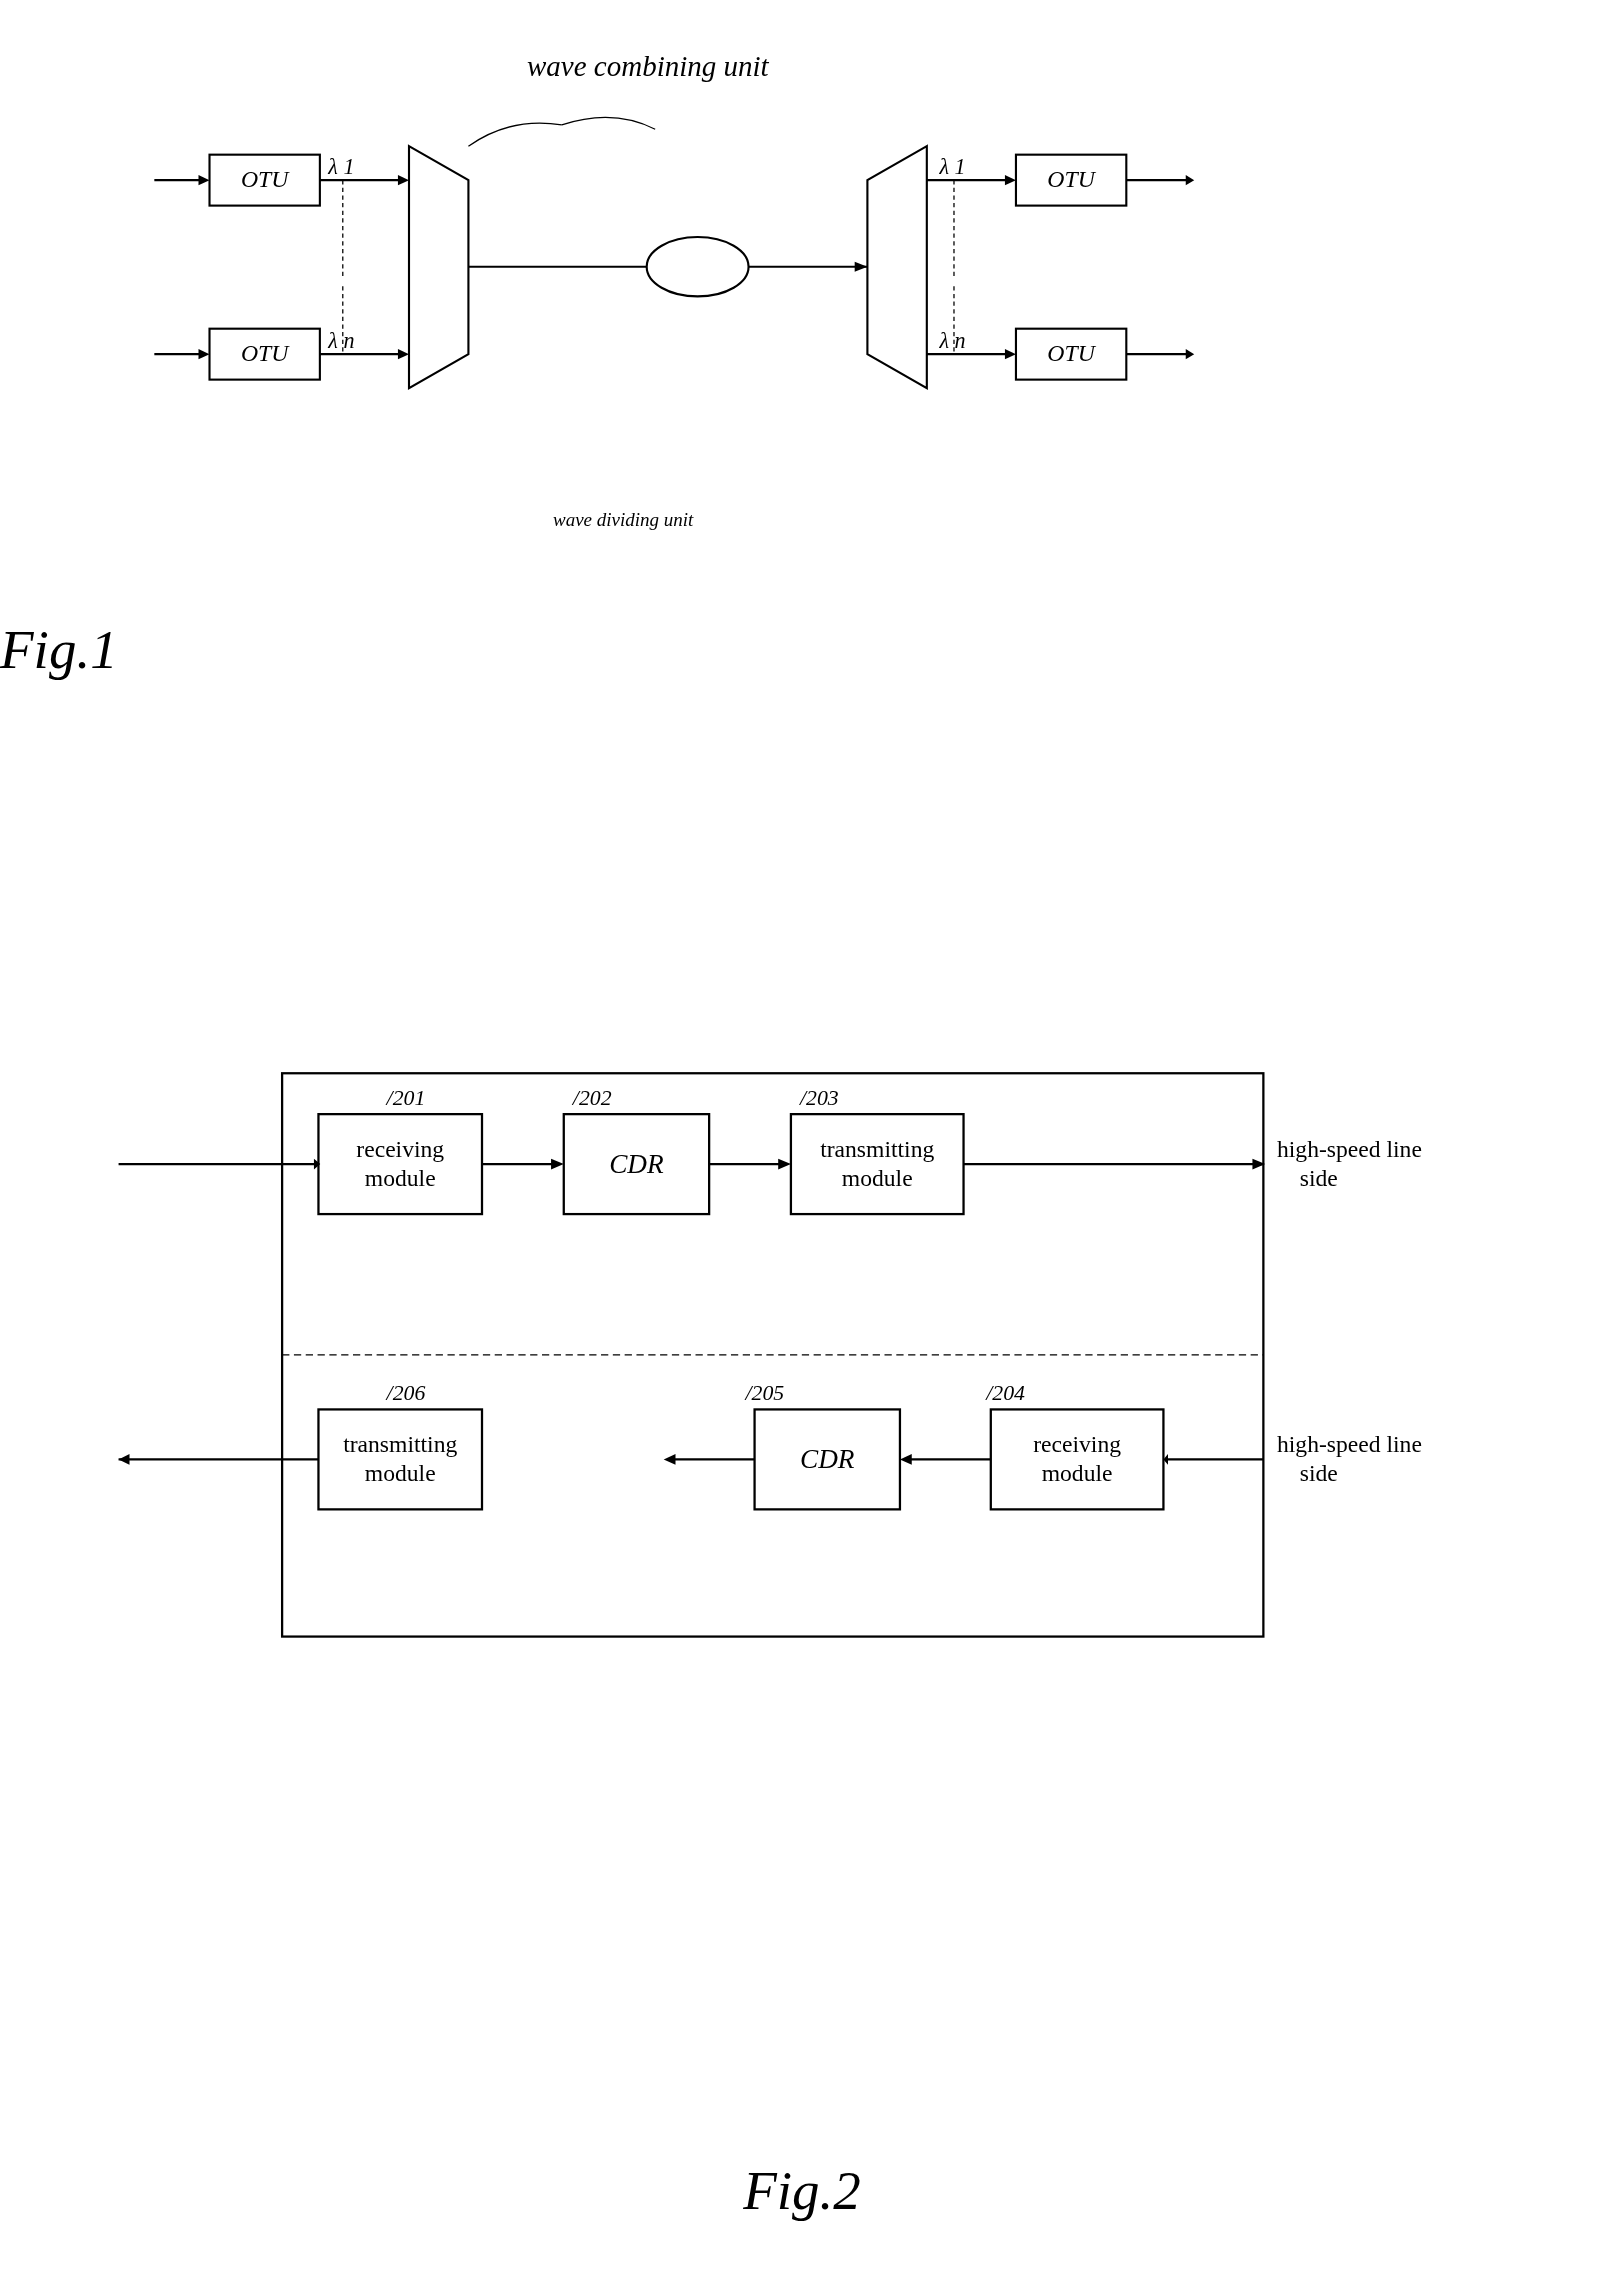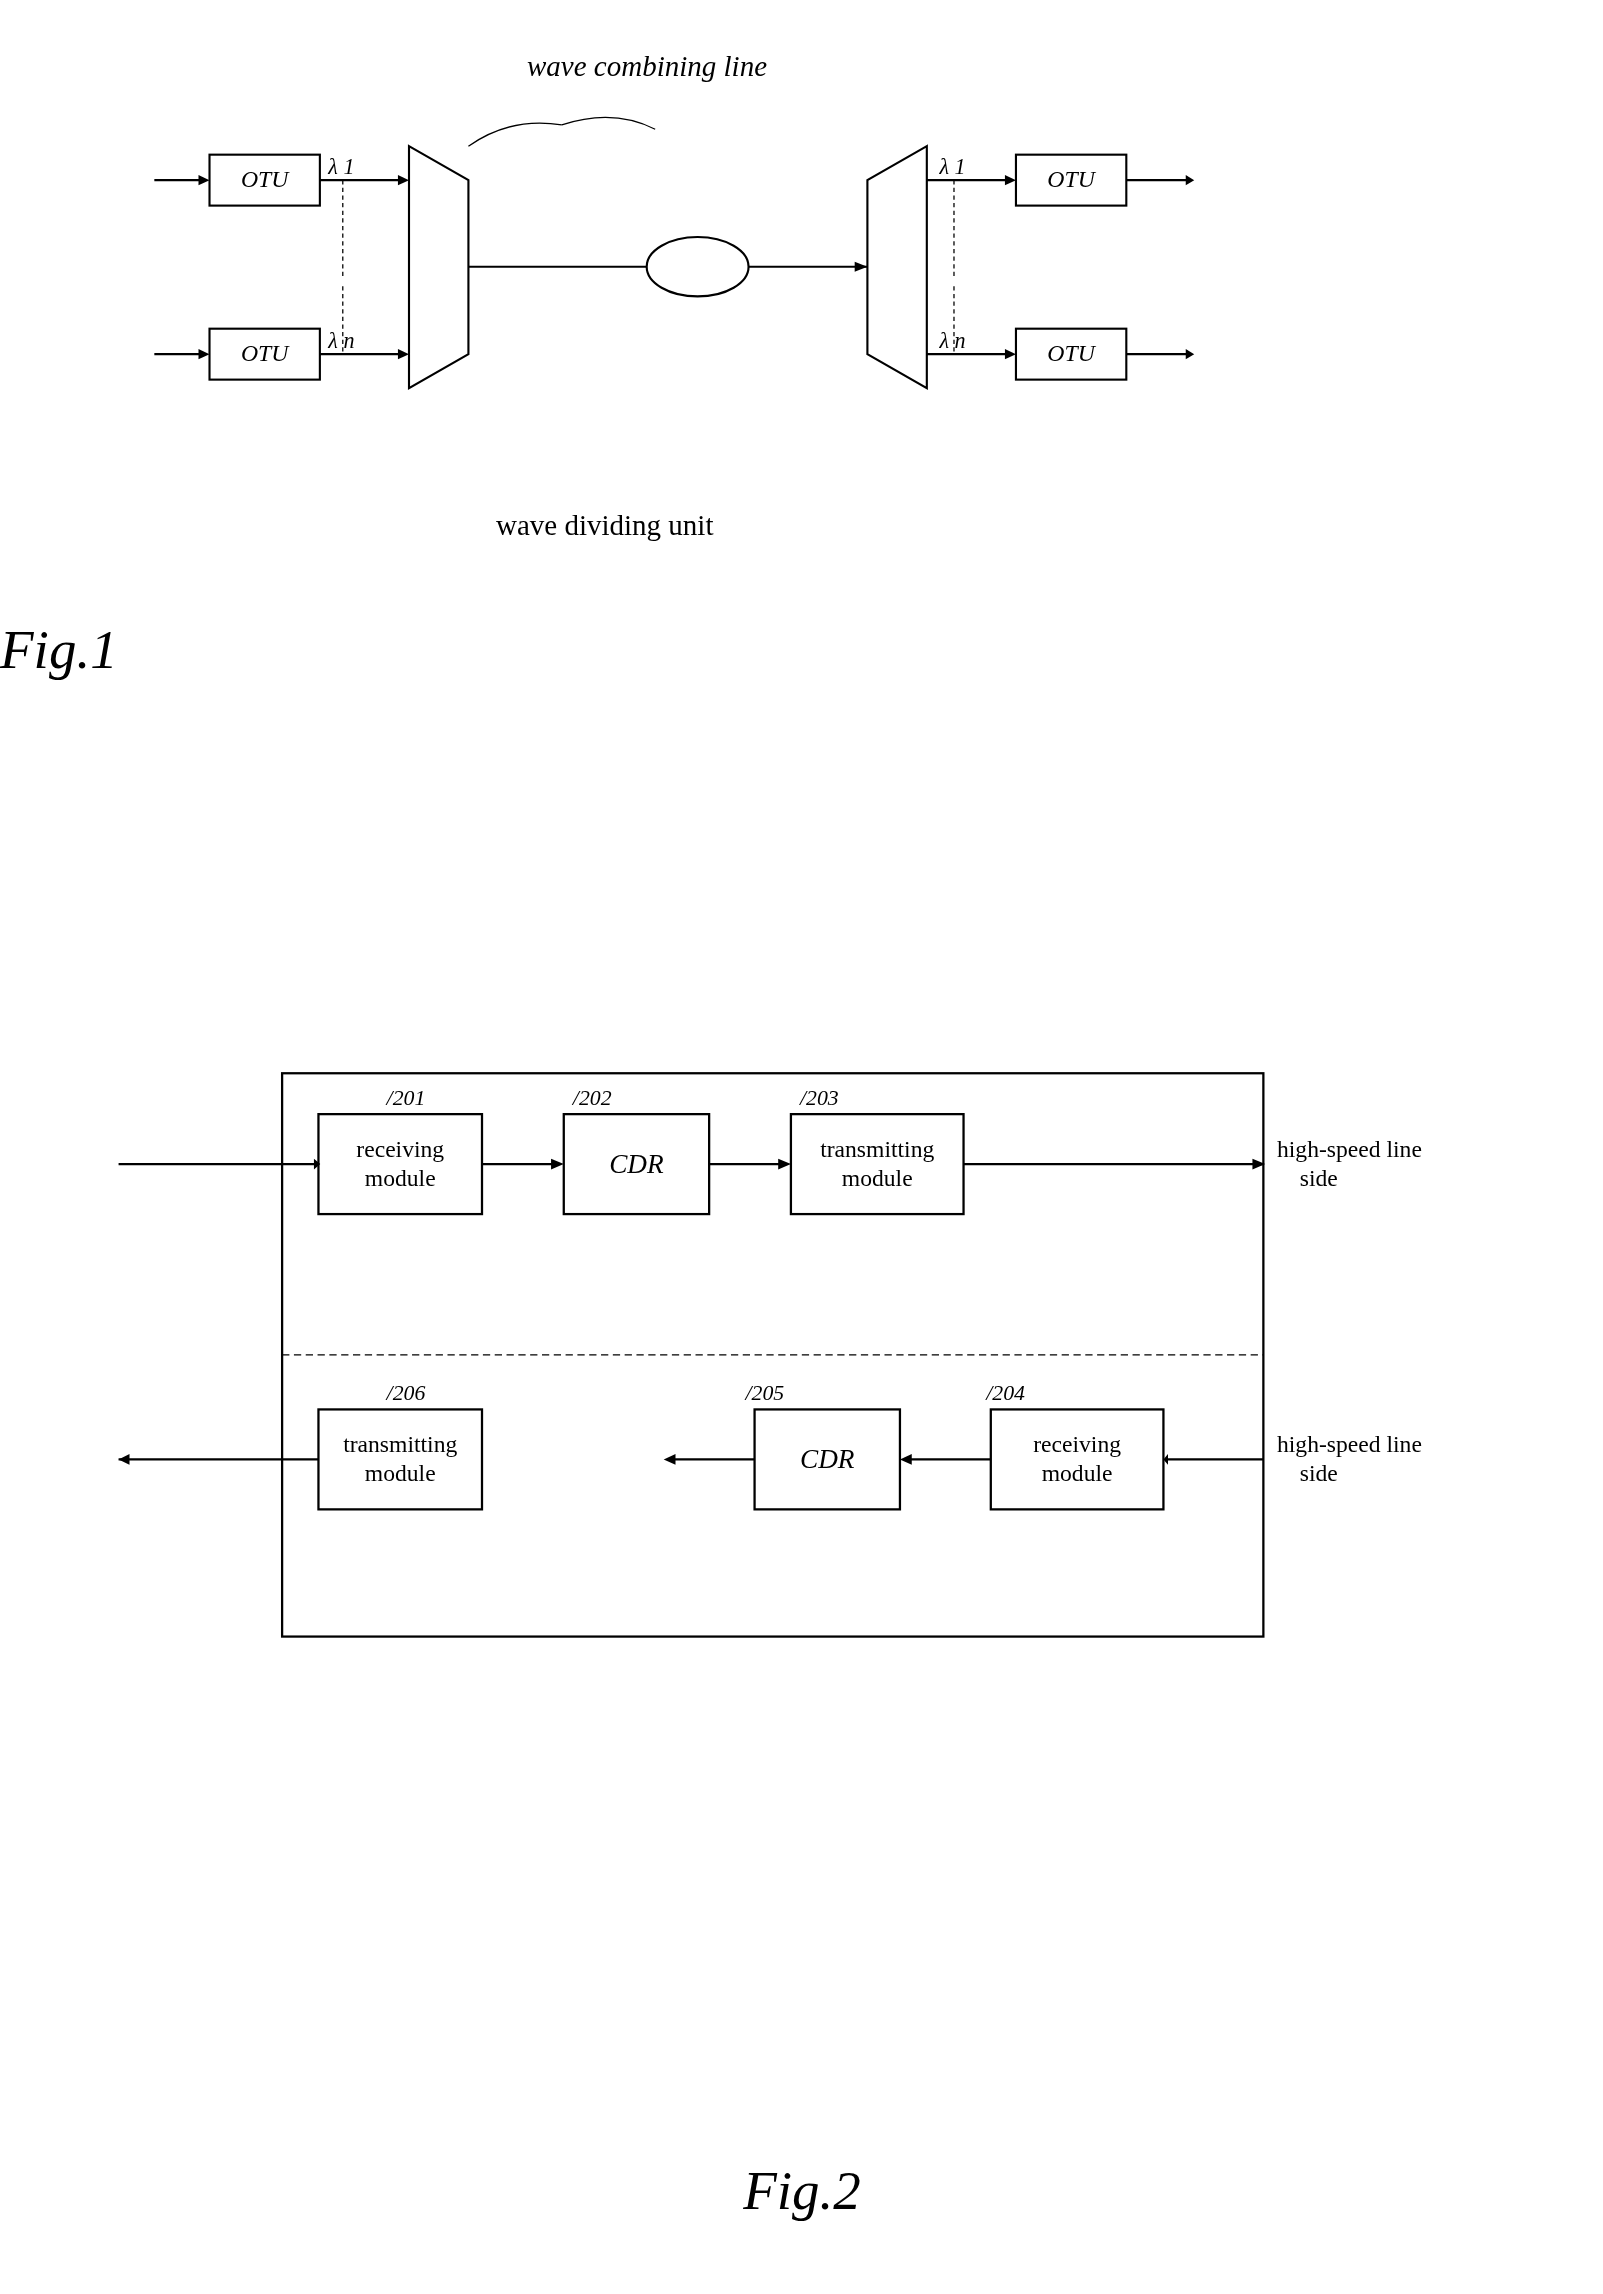--- a/index.html
+++ b/index.html
@@ -32,22 +32,23 @@
       position: absolute;
       top: 100px;
       left: 109px;
       width: 1364px;
       height: 382px;
     }
 
     .wave-dividing-label {
       position: absolute;
       top: 509px;
-      left: 496px;
-      font-size: 29px;
+      left: 553px;
+      font-size: 19px;
+      font-style: italic;
     }
 
     .fig1-title {
       position: absolute;
       top: 618px;
       left: 0;
       width: 1604px;
       text-align: left;
       font-size: 55px;
       font-style: italic;
@@ -74,21 +75,21 @@
     
     svg text {
       font-family: 'Times New Roman', Times, serif;
     }
   </style>
 </head>
 <body>
 
 <div class="fig1-area">
 
-  <div class="wave-combining-label">wave combining line</div>
+  <div class="wave-combining-label">wave combining unit</div>
 
   <svg class="fig1-diagram" viewBox="0 0 1500 450" width="1364" height="409" style="position:absolute; top:91px; left:109px;">
 
     <line x1="0" y1="105" x2="55" y2="105" stroke="black" stroke-width="2.5"></line>
     <polygon points="52,99 65,105 52,111" fill="black"></polygon>
 
     <rect x="65" y="75" width="130" height="60" fill="white" stroke="black" stroke-width="2.5"></rect>
     <text x="130" y="113" text-anchor="middle" font-size="28" font-style="italic">OTU</text>
 
     <line x1="195" y1="105" x2="290" y2="105" stroke="black" stroke-width="2.5"></line>

